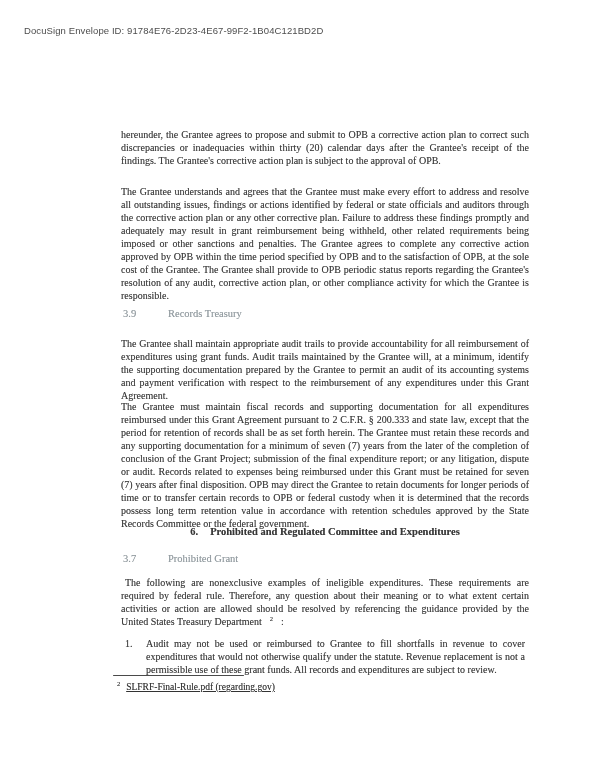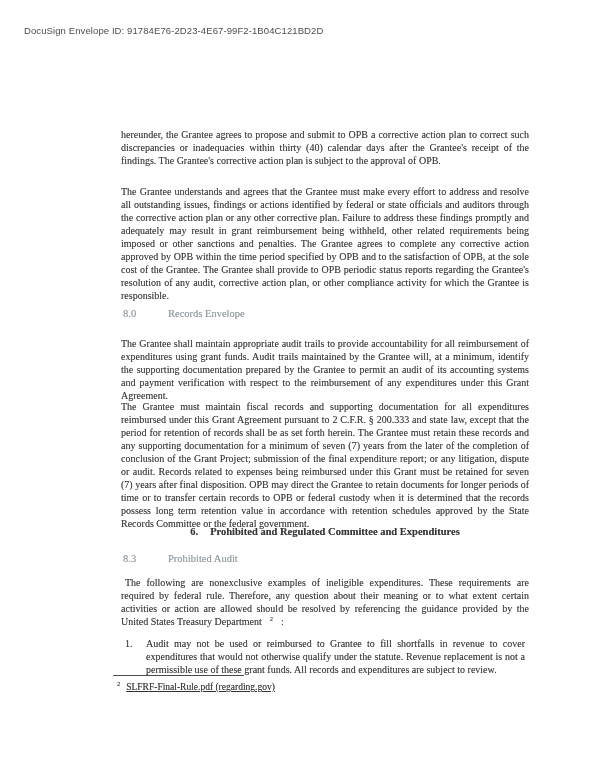--- a/index.html
+++ b/index.html
@@ -131,38 +131,38 @@
   #p-prohibited   { top: 560px; }
   #li-1           { top: 617px; }
 </style>
 </head>
 <body>
 
 <div class="sheet">
 
   <div class="envelope-stamp">DocuSign Envelope ID: 91784E76-2D23-4E67-99F2-1B04C121BD2D</div>
 
-  <p class="block" id="p-continuation">hereunder, the Grantee agrees to propose and submit to OPB a corrective action plan to correct such discrepancies or inadequacies within thirty (40) calendar days after the Grantee's receipt of the findings. The Grantee's corrective action plan is subject to the approval of OPB.</p>
+  <p class="block" id="p-continuation">hereunder, the Grantee agrees to propose and submit to OPB a corrective action plan to correct such discrepancies or inadequacies within thirty (20) calendar days after the Grantee's receipt of the findings. The Grantee's corrective action plan is subject to the approval of OPB.</p>
 
   <p class="block" id="p-understands">The Grantee understands and agrees that the Grantee must make every effort to address and resolve all outstanding issues, findings or actions identified by federal or state officials and auditors through the corrective action plan or any other corrective plan. Failure to address these findings promptly and adequately may result in grant reimbursement being withheld, other related requirements being imposed or other sanctions and penalties. The Grantee agrees to complete any corrective action approved by OPB within the time period specified by OPB and to the satisfaction of OPB, at the sole cost of the Grantee. The Grantee shall provide to OPB periodic status reports regarding the Grantee's resolution of any audit, corrective action plan, or other compliance activity for which the Grantee is responsible.</p>
 
   <h3 class="subheading" id="h-5-4">
-    <span class="h-num">8.0</span><span>Records Envelope</span>
+    <span class="h-num">3.9</span><span>Records Treasury</span>
   </h3>
 
   <p class="block" id="p-audit-trails">The Grantee shall maintain appropriate audit trails to provide accountability for all reimbursement of expenditures using grant funds. Audit trails maintained by the Grantee will, at a minimum, identify the supporting documentation prepared by the Grantee to permit an audit of its accounting systems and payment verification with respect to the reimbursement of any expenditures under this Grant Agreement.</p>
 
   <p class="block" id="p-fiscal">The Grantee must maintain fiscal records and supporting documentation for all expenditures reimbursed under this Grant Agreement pursuant to 2 C.F.R. § 200.333 and state law, except that the period for retention of records shall be as set forth herein. The Grantee must retain these records and any supporting documentation for a minimum of seven (7) years from the later of the completion of conclusion of the Grant Project; submission of the final expenditure report; or any litigation, dispute or audit. Records related to expenses being reimbursed under this Grant must be retained for seven (7) years after final disposition. OPB may direct the Grantee to retain documents for longer periods of time or to transfer certain records to OPB or federal custody when it is determined that the records possess long term retention value in accordance with retention schedules approved by the State Records Committee or the federal government.</p>
 
   <h2 class="center-heading" id="h-6">
     <span class="h6-num">6.</span><span>Prohibited and Regulated Committee and Expenditures</span>
   </h2>
 
   <h3 class="subheading" id="h-6-1">
-    <span class="h-num">8.3</span><span>Prohibited Audit</span>
+    <span class="h-num">3.7</span><span>Prohibited Grant</span>
   </h3>
 
   <p class="block" id="p-prohibited"><span>The following are nonexclusive examples of ineligible expenditures. These requirements are required by federal rule. Therefore, any question about their meaning or to what extent certain activities or action are allowed should be resolved by referencing the guidance provided by the United States Treasury Department</span><sup class="fn-ref">2</sup><span>:</span></p>
 
   <div class="list-item" id="li-1">
     <span class="li-marker">1.</span>
     <div class="li-text">Audit may not be used or reimbursed to Grantee to fill shortfalls in revenue to cover expenditures that would not otherwise qualify under the statute. Revenue replacement is not a permissible use of these grant funds. All records and expenditures are subject to review.</div>
   </div>
 
   <div class="footnote-rule"></div>

